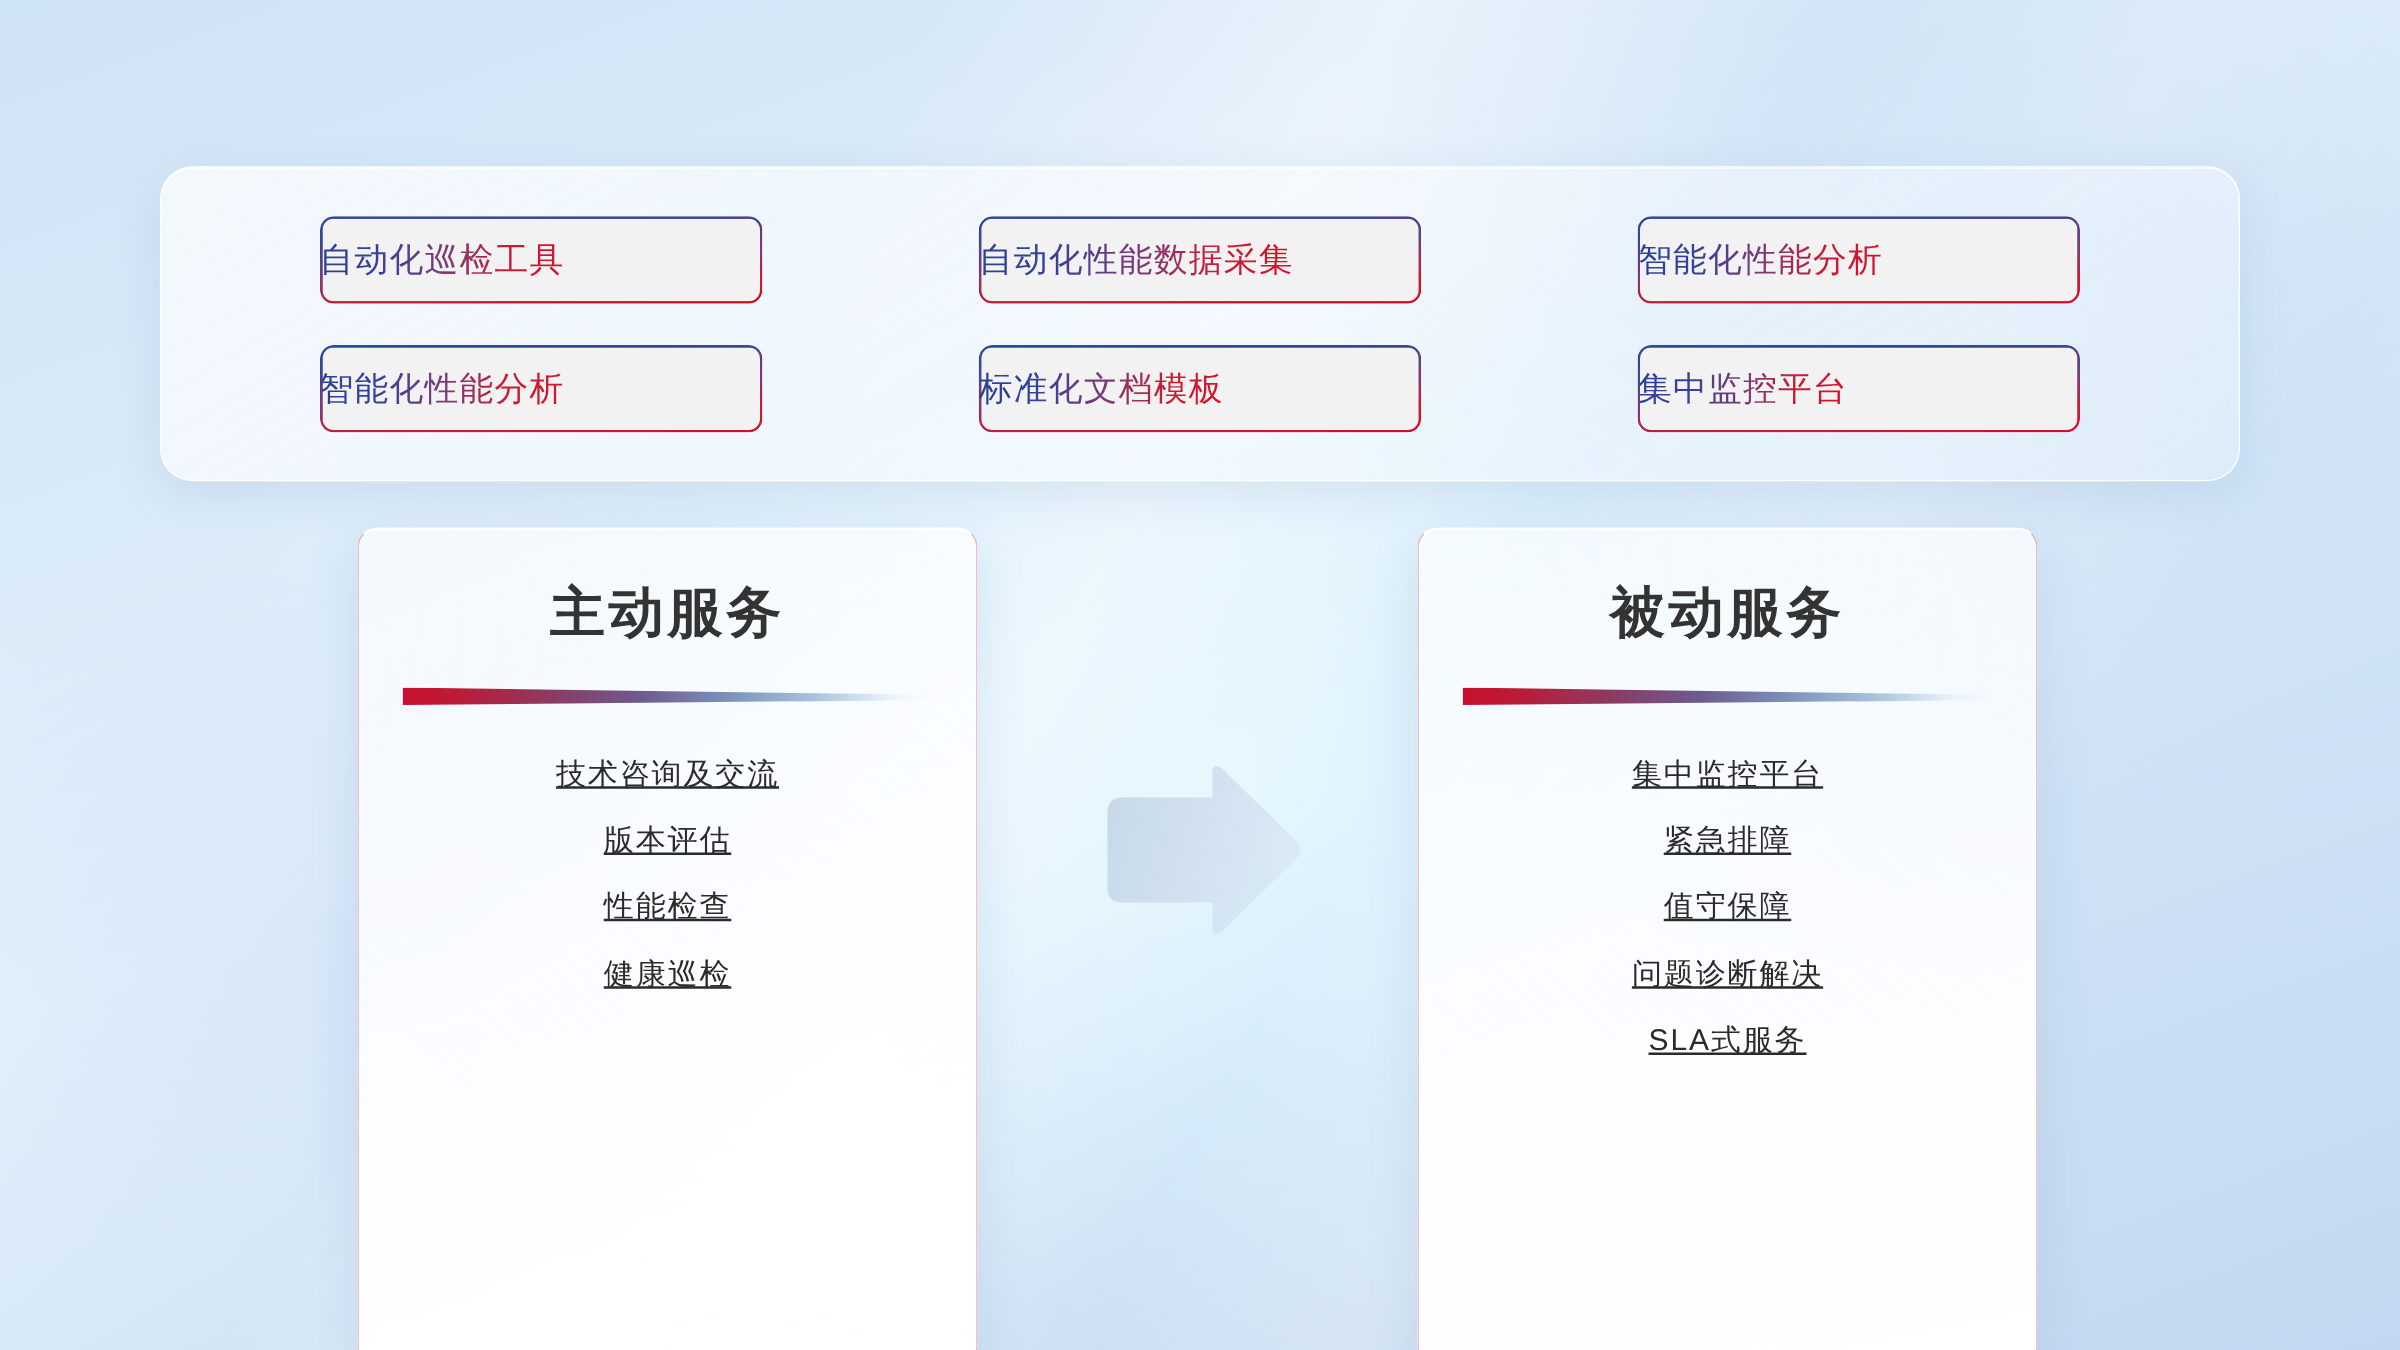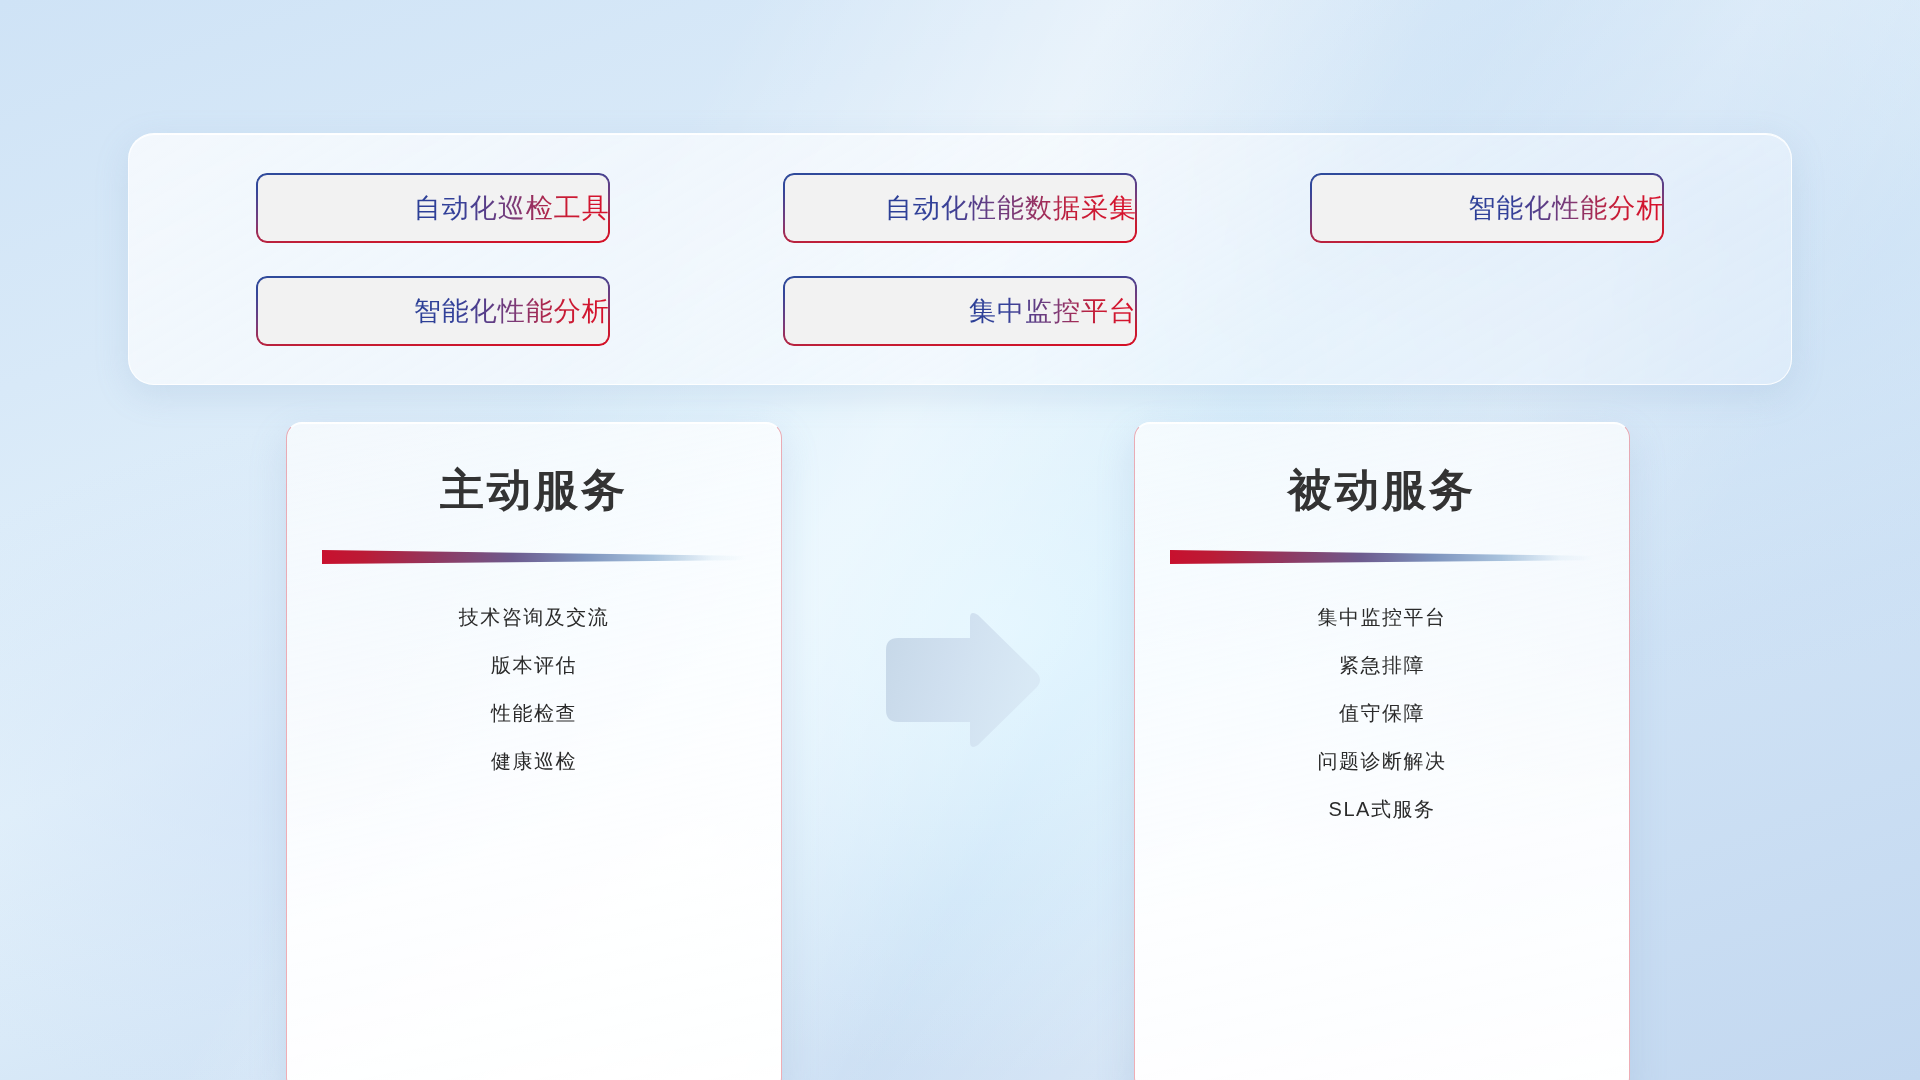--- a/index.html
+++ b/index.html
@@ -47,21 +47,21 @@
     justify-items: center;
     padding: 22px 40px;
     box-sizing: border-box;
   }
 
   .tag {
     position: relative;
     width: 354px; height: 70px;
     border-radius: 11px;
     background: #f2f2f2;
-    display: flex; align-items: center; justify-content: flex-end;
+    display: flex; align-items: center; justify-content: flex-start;
     box-sizing: border-box;
   }
   
   .tag::before {
     content: "";
     position: absolute; inset: 0;
     border-radius: 11px;
     padding: 2px;
     background: linear-gradient(176deg, #2f4b9b 0%, #33469a 18%, #7b3a78 52%, #c51d33 78%, #d50f26 100%);
     -webkit-mask: linear-gradient(#000 0 0) content-box, linear-gradient(#000 0 0);
@@ -129,24 +129,25 @@
   }
 
   .card-list {
     margin-top: 40px;
     display: flex;
     flex-direction: column;
     align-items: center;
     gap: 22px;
   }
   .card-item {
-    font-size: 20px;
+    font-size: 24px;
     color: #2b2b2b;
     letter-spacing: 1.5px;
     line-height: 1.3;
+    text-decoration: underline;
   }
 
   
   .arrow {
     position: absolute;
     left: 878px; top: 610px;
     width: 166px; height: 142px;
   }
 </style>
 </head>
@@ -165,20 +166,23 @@
     </div>
 
     <div class="tag">
       <span class="tag-text">智能化性能分析</span>
     </div>
 
     <div class="tag">
       <span class="tag-text">智能化性能分析</span>
     </div>
 
+    <div class="tag">
+      <span class="tag-text">标准化文档模板</span>
+    </div>
 
     <div class="tag">
       <span class="tag-text">集中监控平台</span>
     </div>
 
   </div>
 
   <div class="card left">
     <div class="card-title">主动服务</div>
     <div class="divider">

